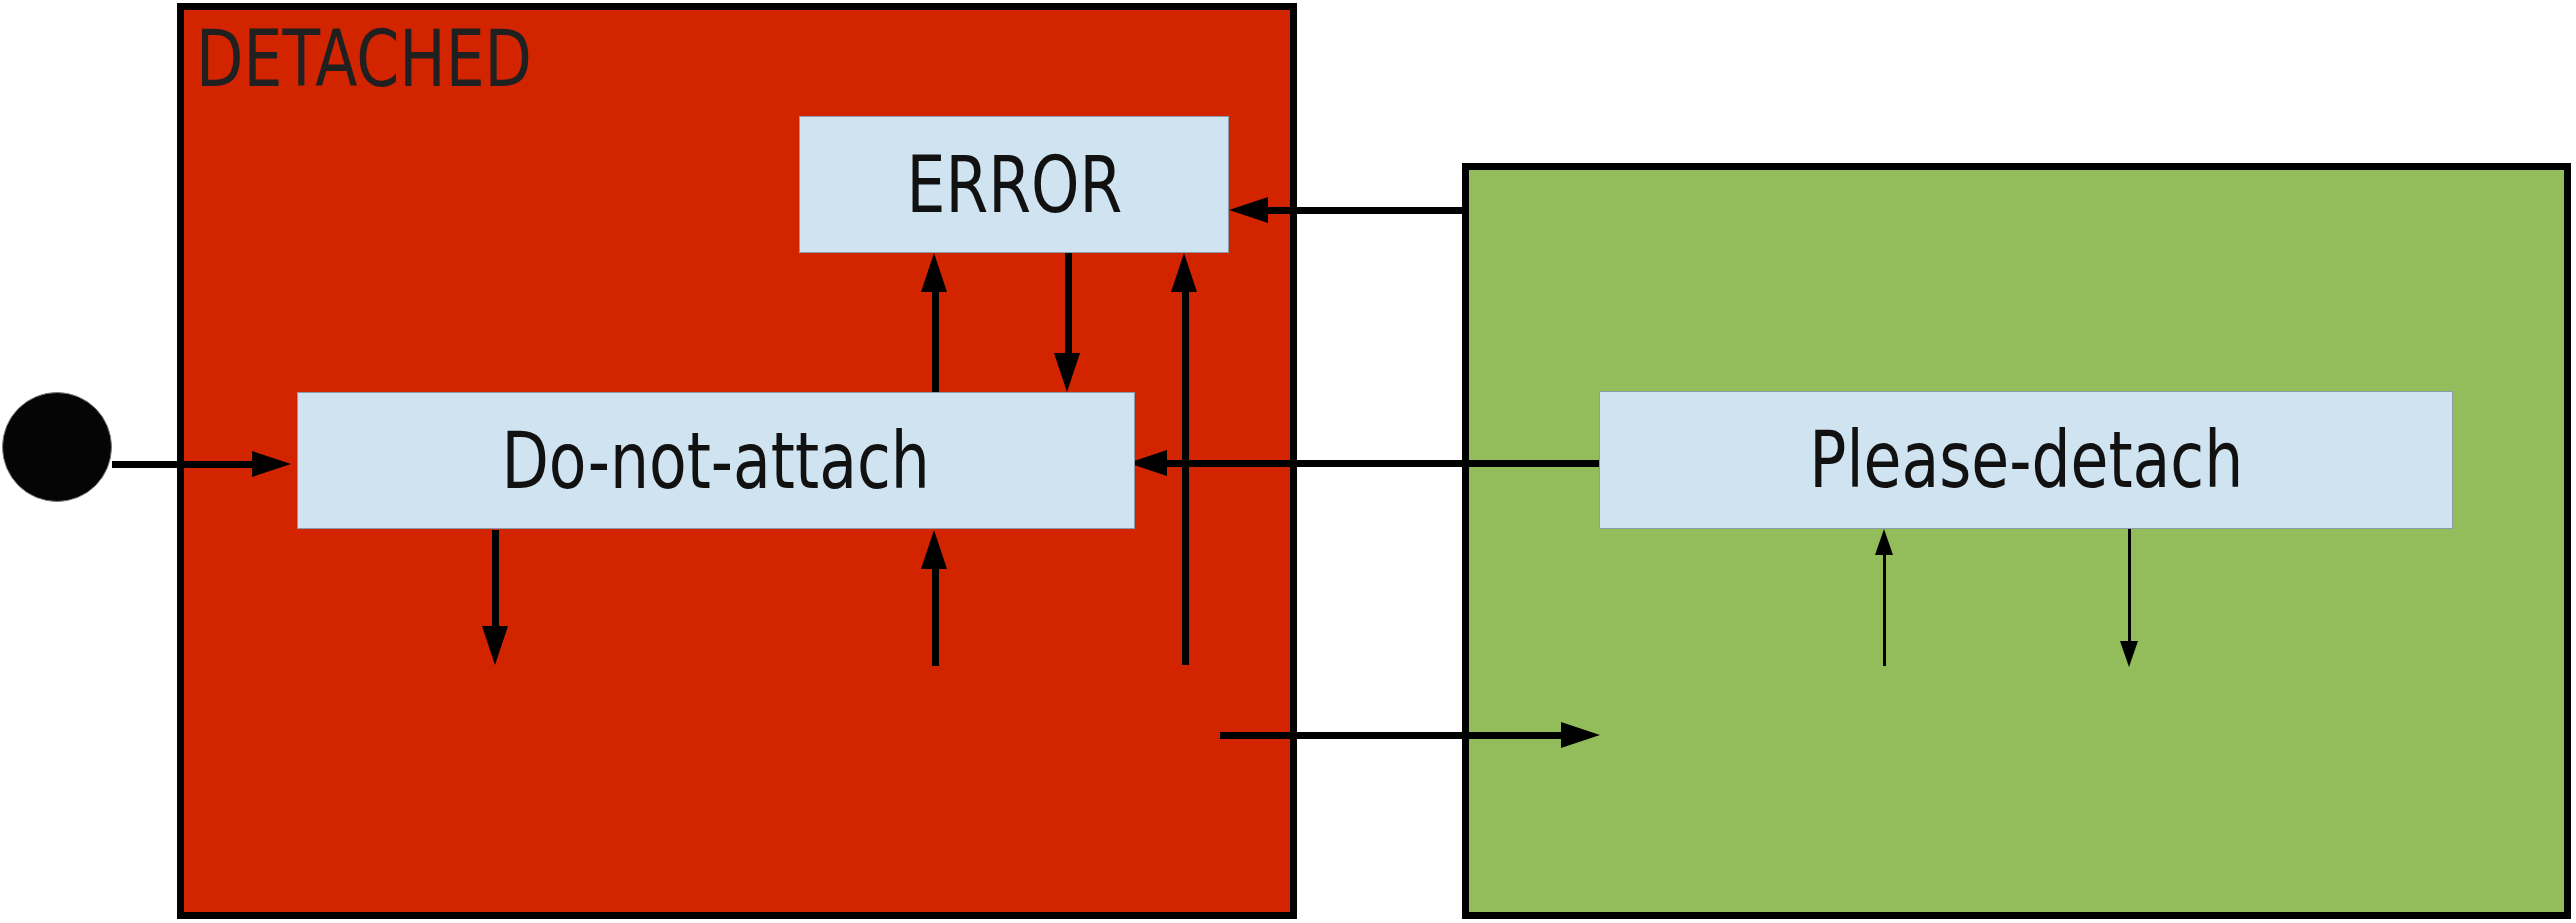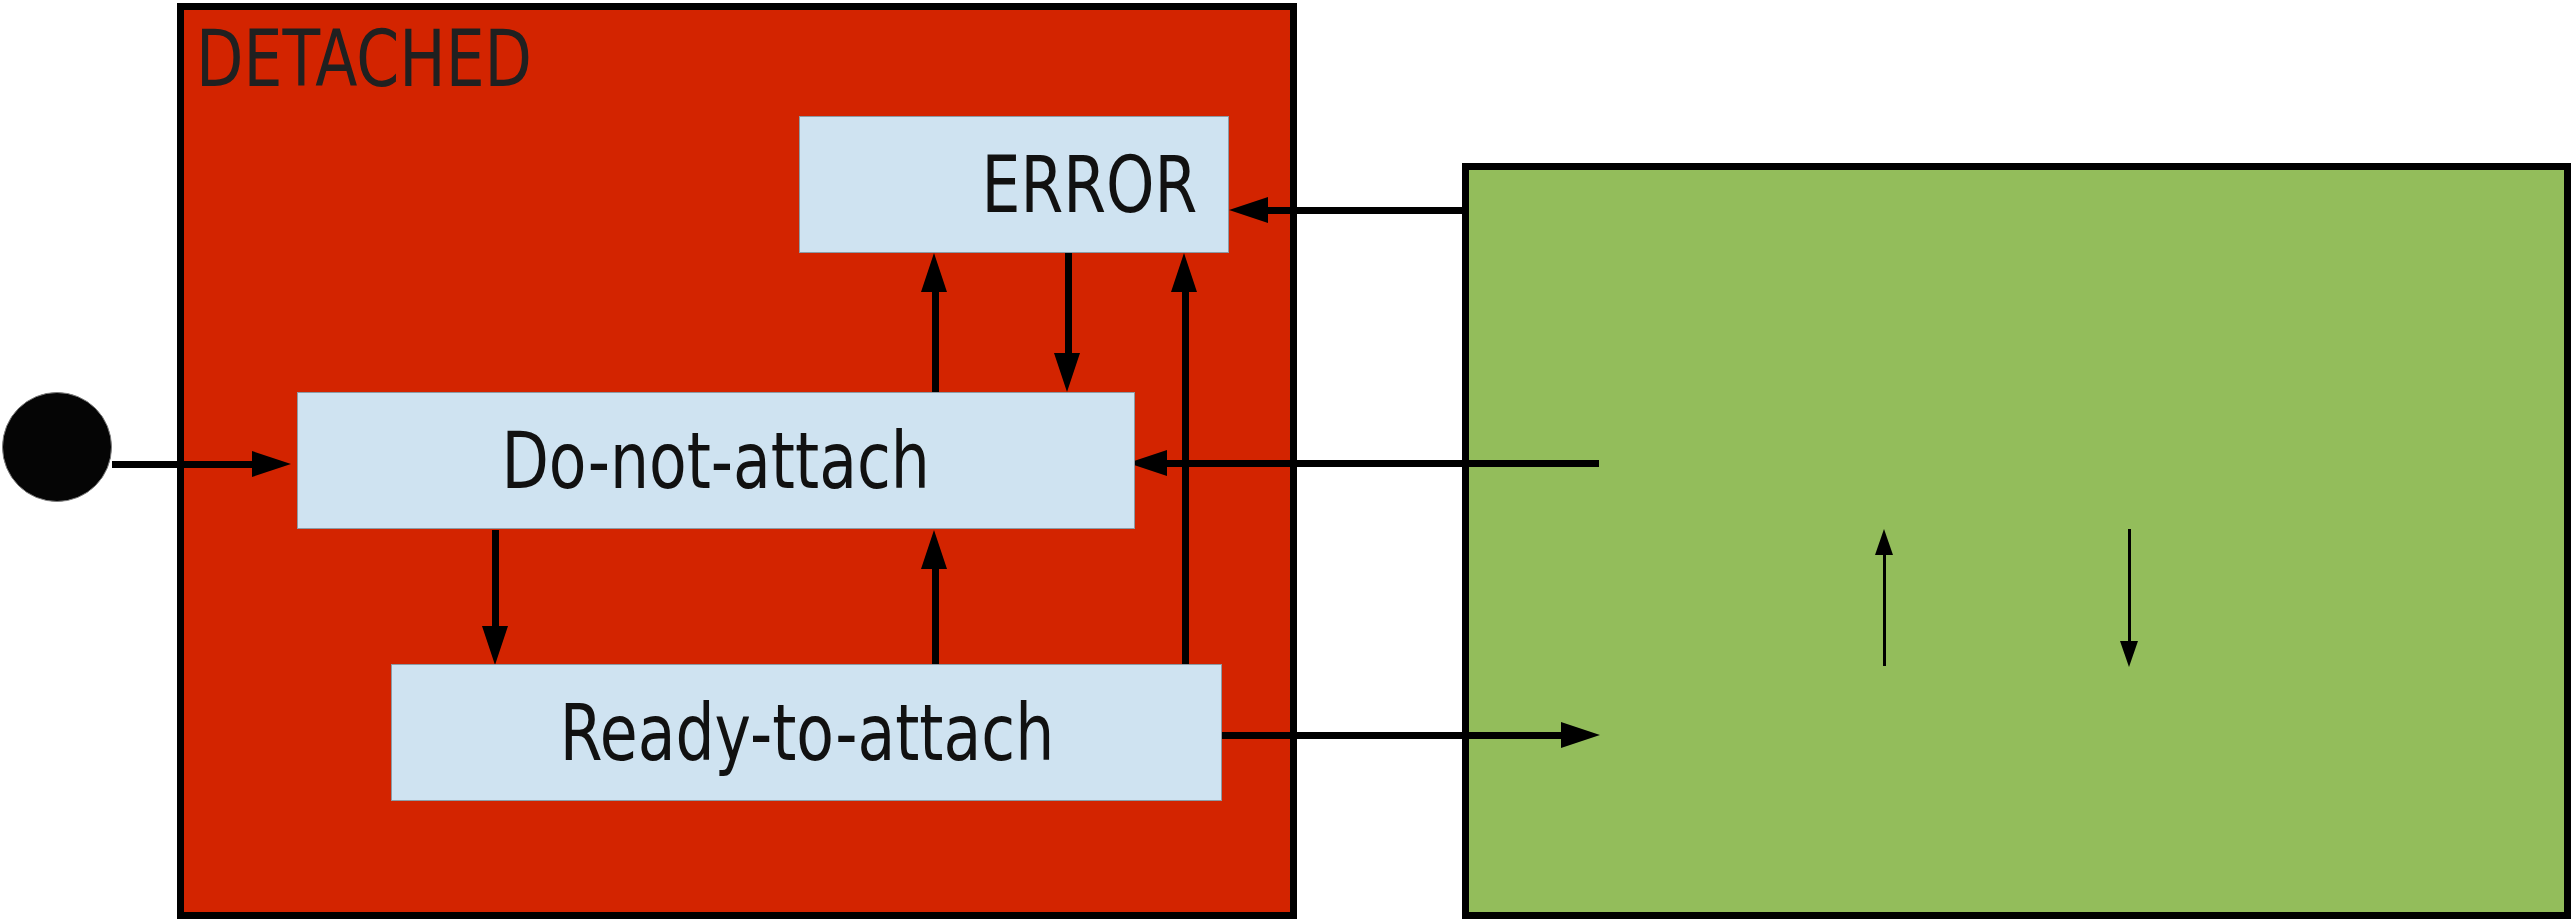--- a/index.html
+++ b/index.html
@@ -75,30 +75,30 @@
 
   <div class="edge" style="left:1220px;top:732px;width:343px;height:6.9px;"></div>
   <div class="ah ah-right" style="left:1561px;top:722px;"></div>
 
   <div class="ah ah-up-sm" style="left:1875px;top:529px;"></div>
   <div class="edge thin" style="left:1883px;top:553px;width:3.4px;height:113px;"></div>
 
   <div class="edge thin" style="left:2128px;top:529px;width:3.4px;height:112px;"></div>
   <div class="ah ah-down-sm" style="left:2120px;top:641px;"></div>
 
-  <div class="state" style="left:799px;top:116px;width:430px;height:137px;justify-content:flex-end;">
+  <div class="state" style="left:799px;top:116px;width:430px;height:137px;">
     <span>ERROR</span>
   </div>
 
   <div class="state" style="left:290px;top:392px;width:838px;height:137px;margin-left:7px;">
     <span>Do-not-attach</span>
   </div>
 
-  <div class="state" style="left:391px;top:664px;width:831px;height:137px;">
-    <span>Ready-to-attach</span>
+
+  <div class="state" style="left:1599px;top:391px;width:854px;height:138px;">
+    <span>Please-detach</span>
   </div>
-
 
 
   <div class="initial-circle"></div>
 
 </div>
 
 
 </body></html>

